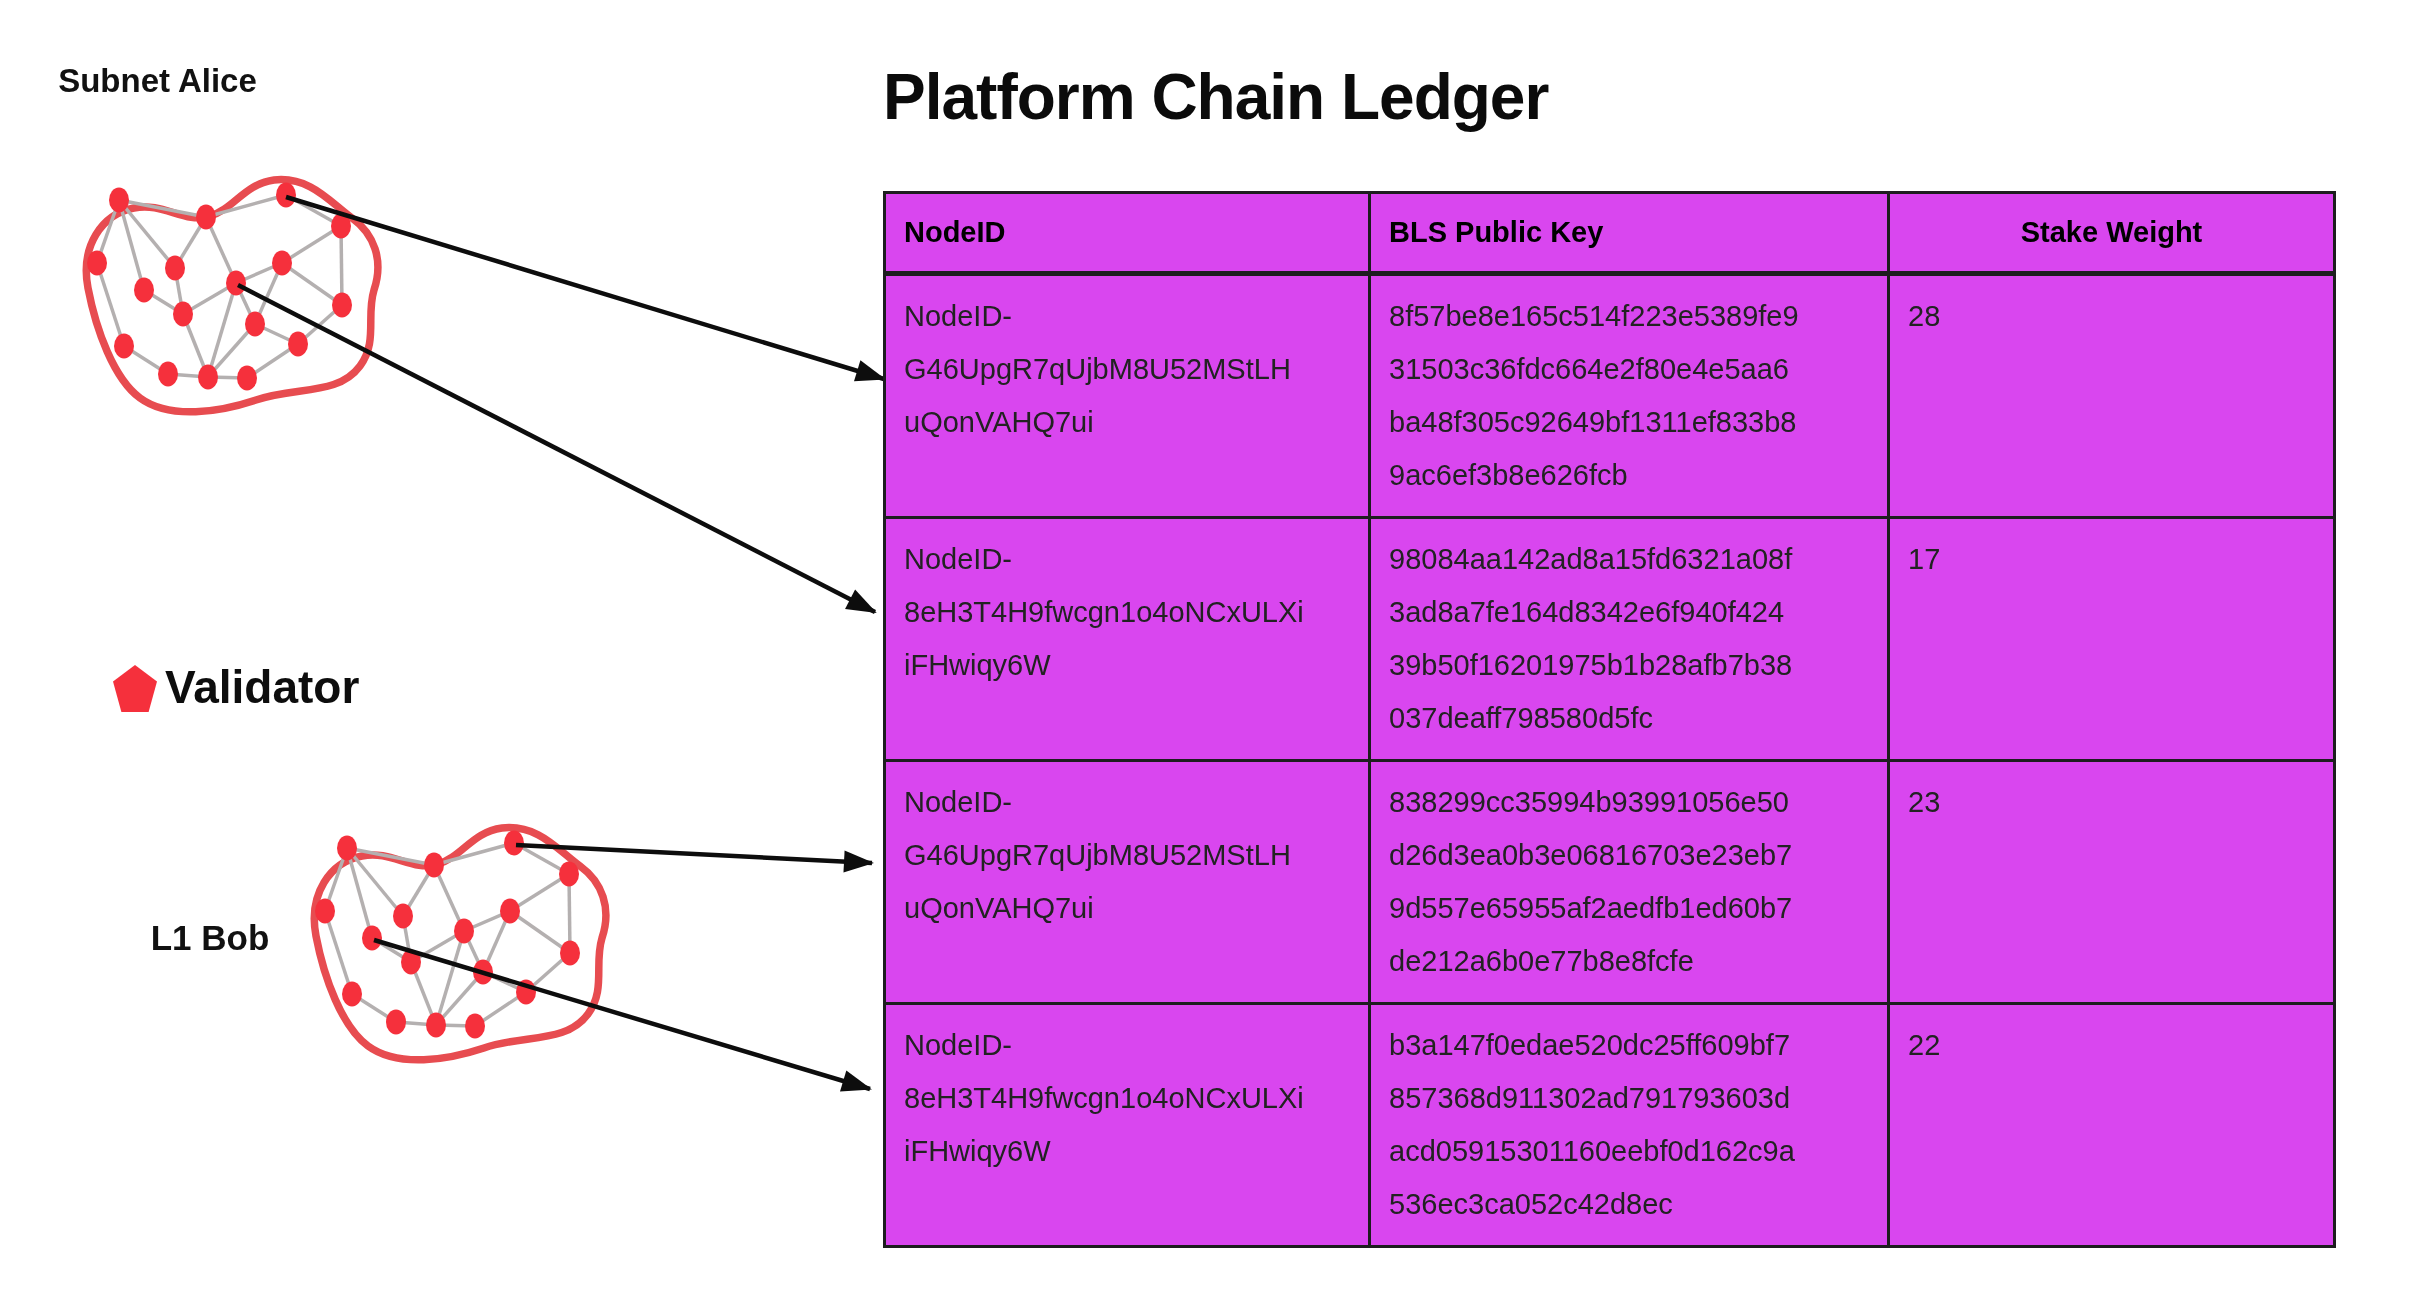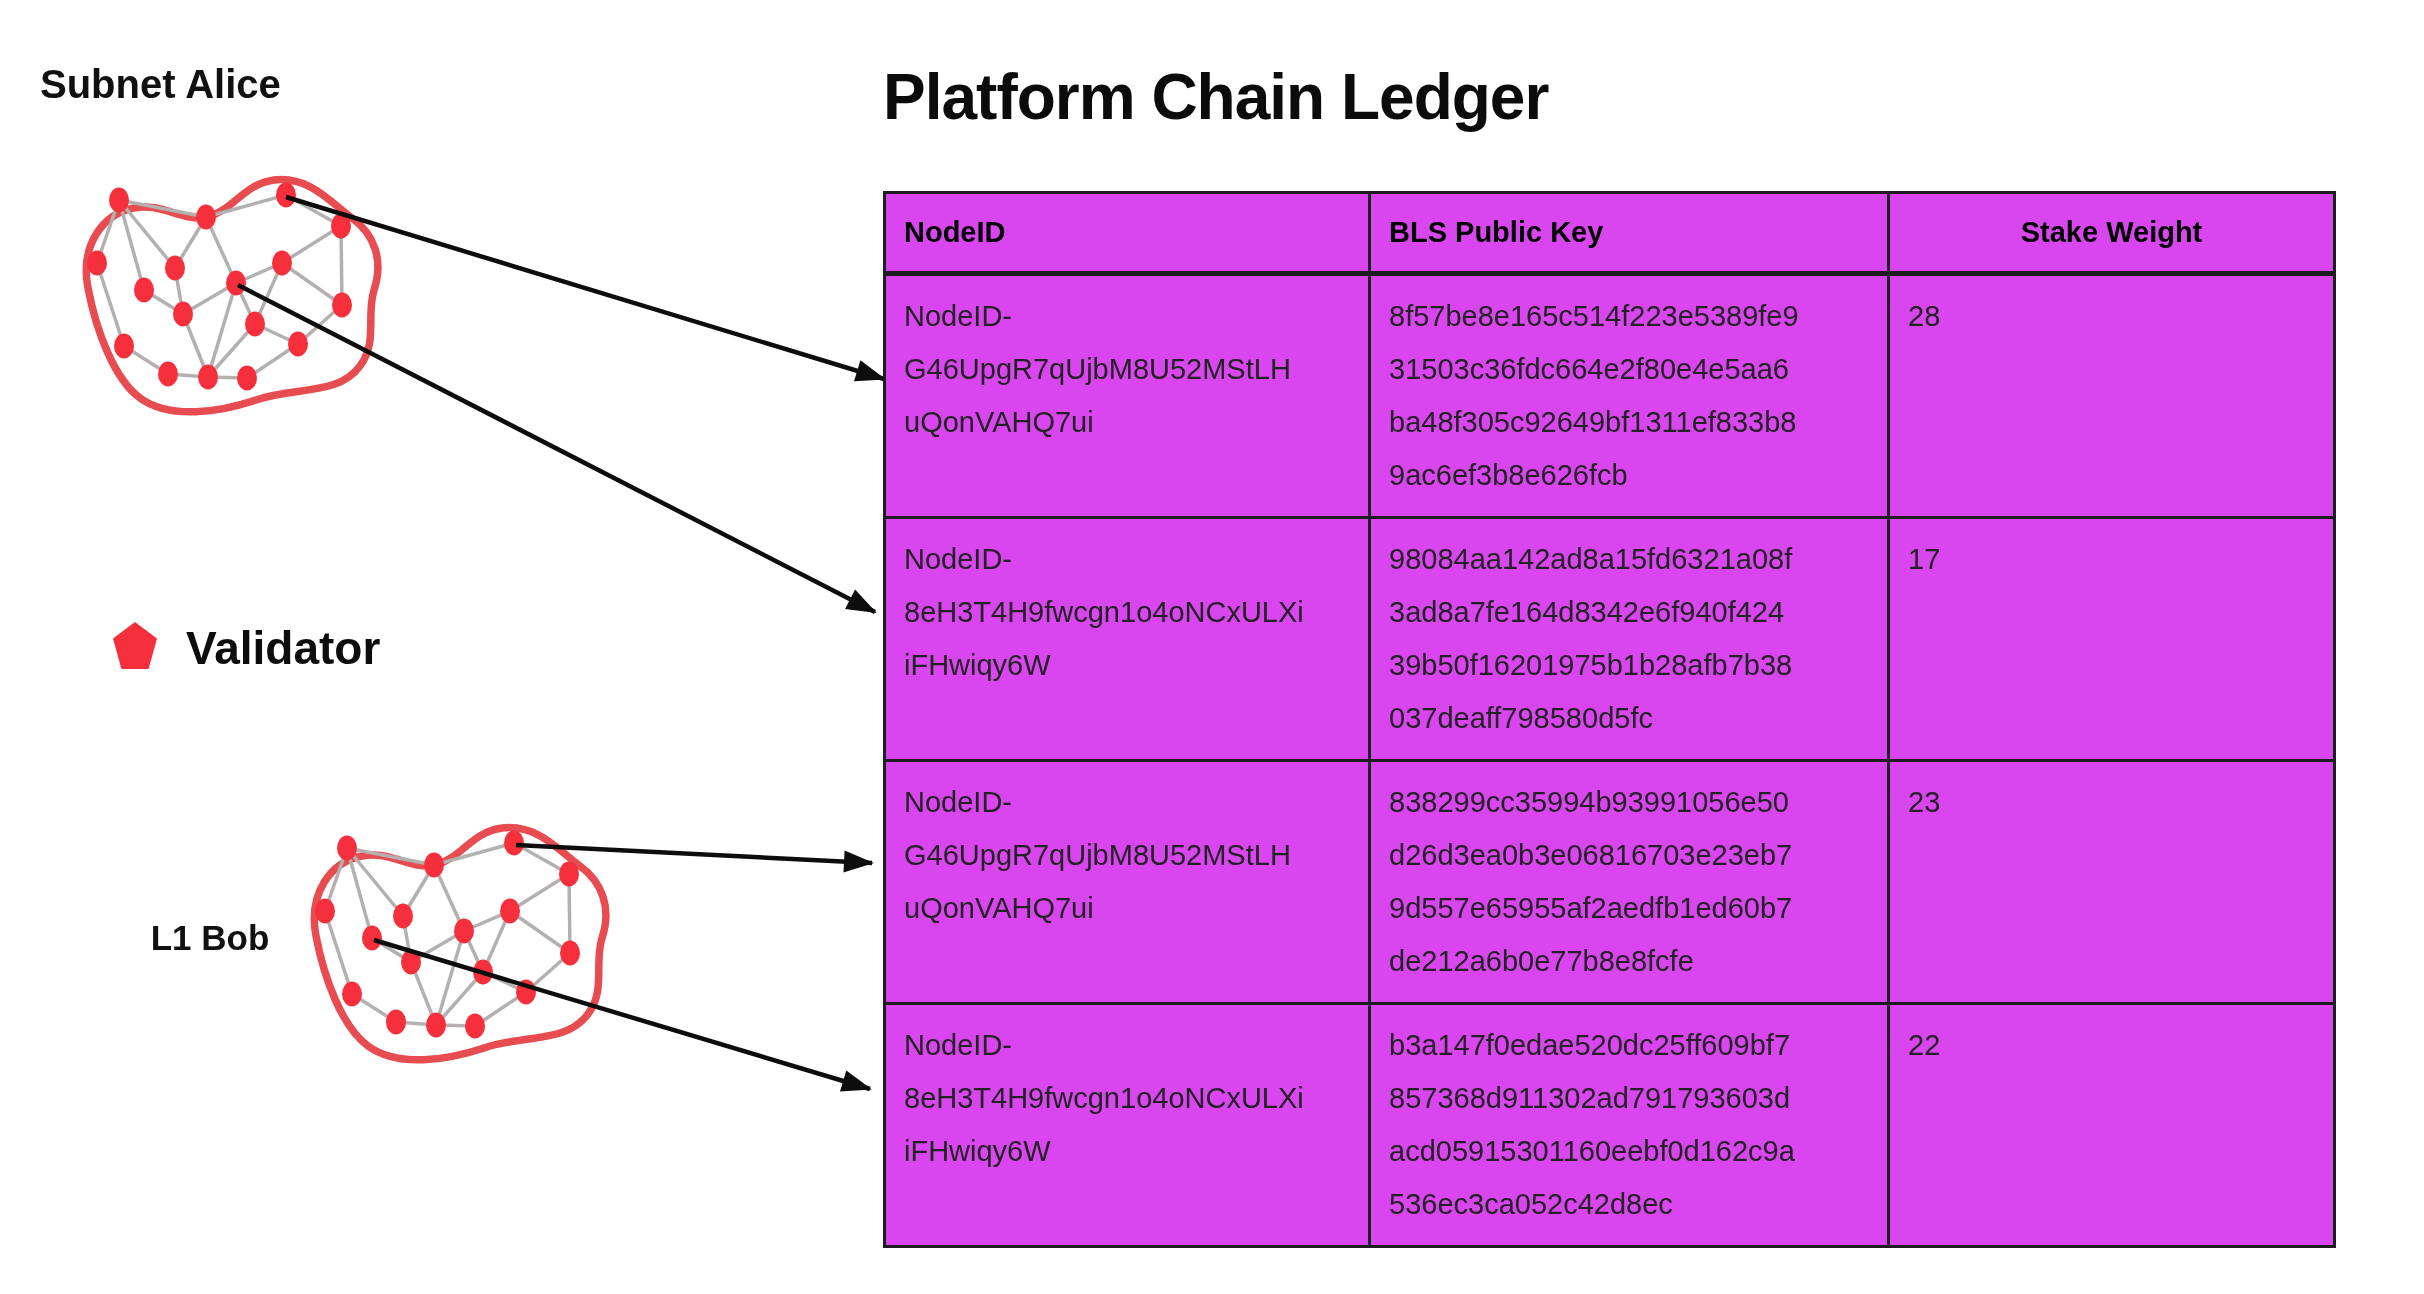--- a/index.html
+++ b/index.html
@@ -13,27 +13,27 @@
   
   .page-title{
     left:883px;top:60px;width:1450px;
     text-align:left;font-size:64px;font-weight:700;
     letter-spacing:-1px;color:#0b0b0b;white-space:nowrap;
   }
 
   
   .subnet-alice-label{
     left:40px;top:62px;width:235px;text-align:center;
-    font-size:40px;font-weight:700;color:#111;white-space:nowrap;
+    font-size:33px;font-weight:700;color:#111;white-space:nowrap;
   }
   .l1-bob-label{
     left:125px;top:918px;width:170px;text-align:center;
     font-size:35px;font-weight:700;color:#111;white-space:nowrap;
   }
-  .legend{left:112px;top:621px;display:flex;align-items:flex-start;gap:28px;}
+  .legend{left:112px;top:660px;display:flex;align-items:flex-end;gap:7px;}
   .legend-label{font-size:46px;font-weight:700;color:#0d0d0d;white-space:nowrap;}
 
   
   .ledger-wrap{left:883px;top:191px;}
   table.ledger{
     border-collapse:collapse;table-layout:fixed;
     width:1450px;background:#d946ef;
   }
   table.ledger col.c1{width:485px;}
   table.ledger col.c2{width:519px;}

